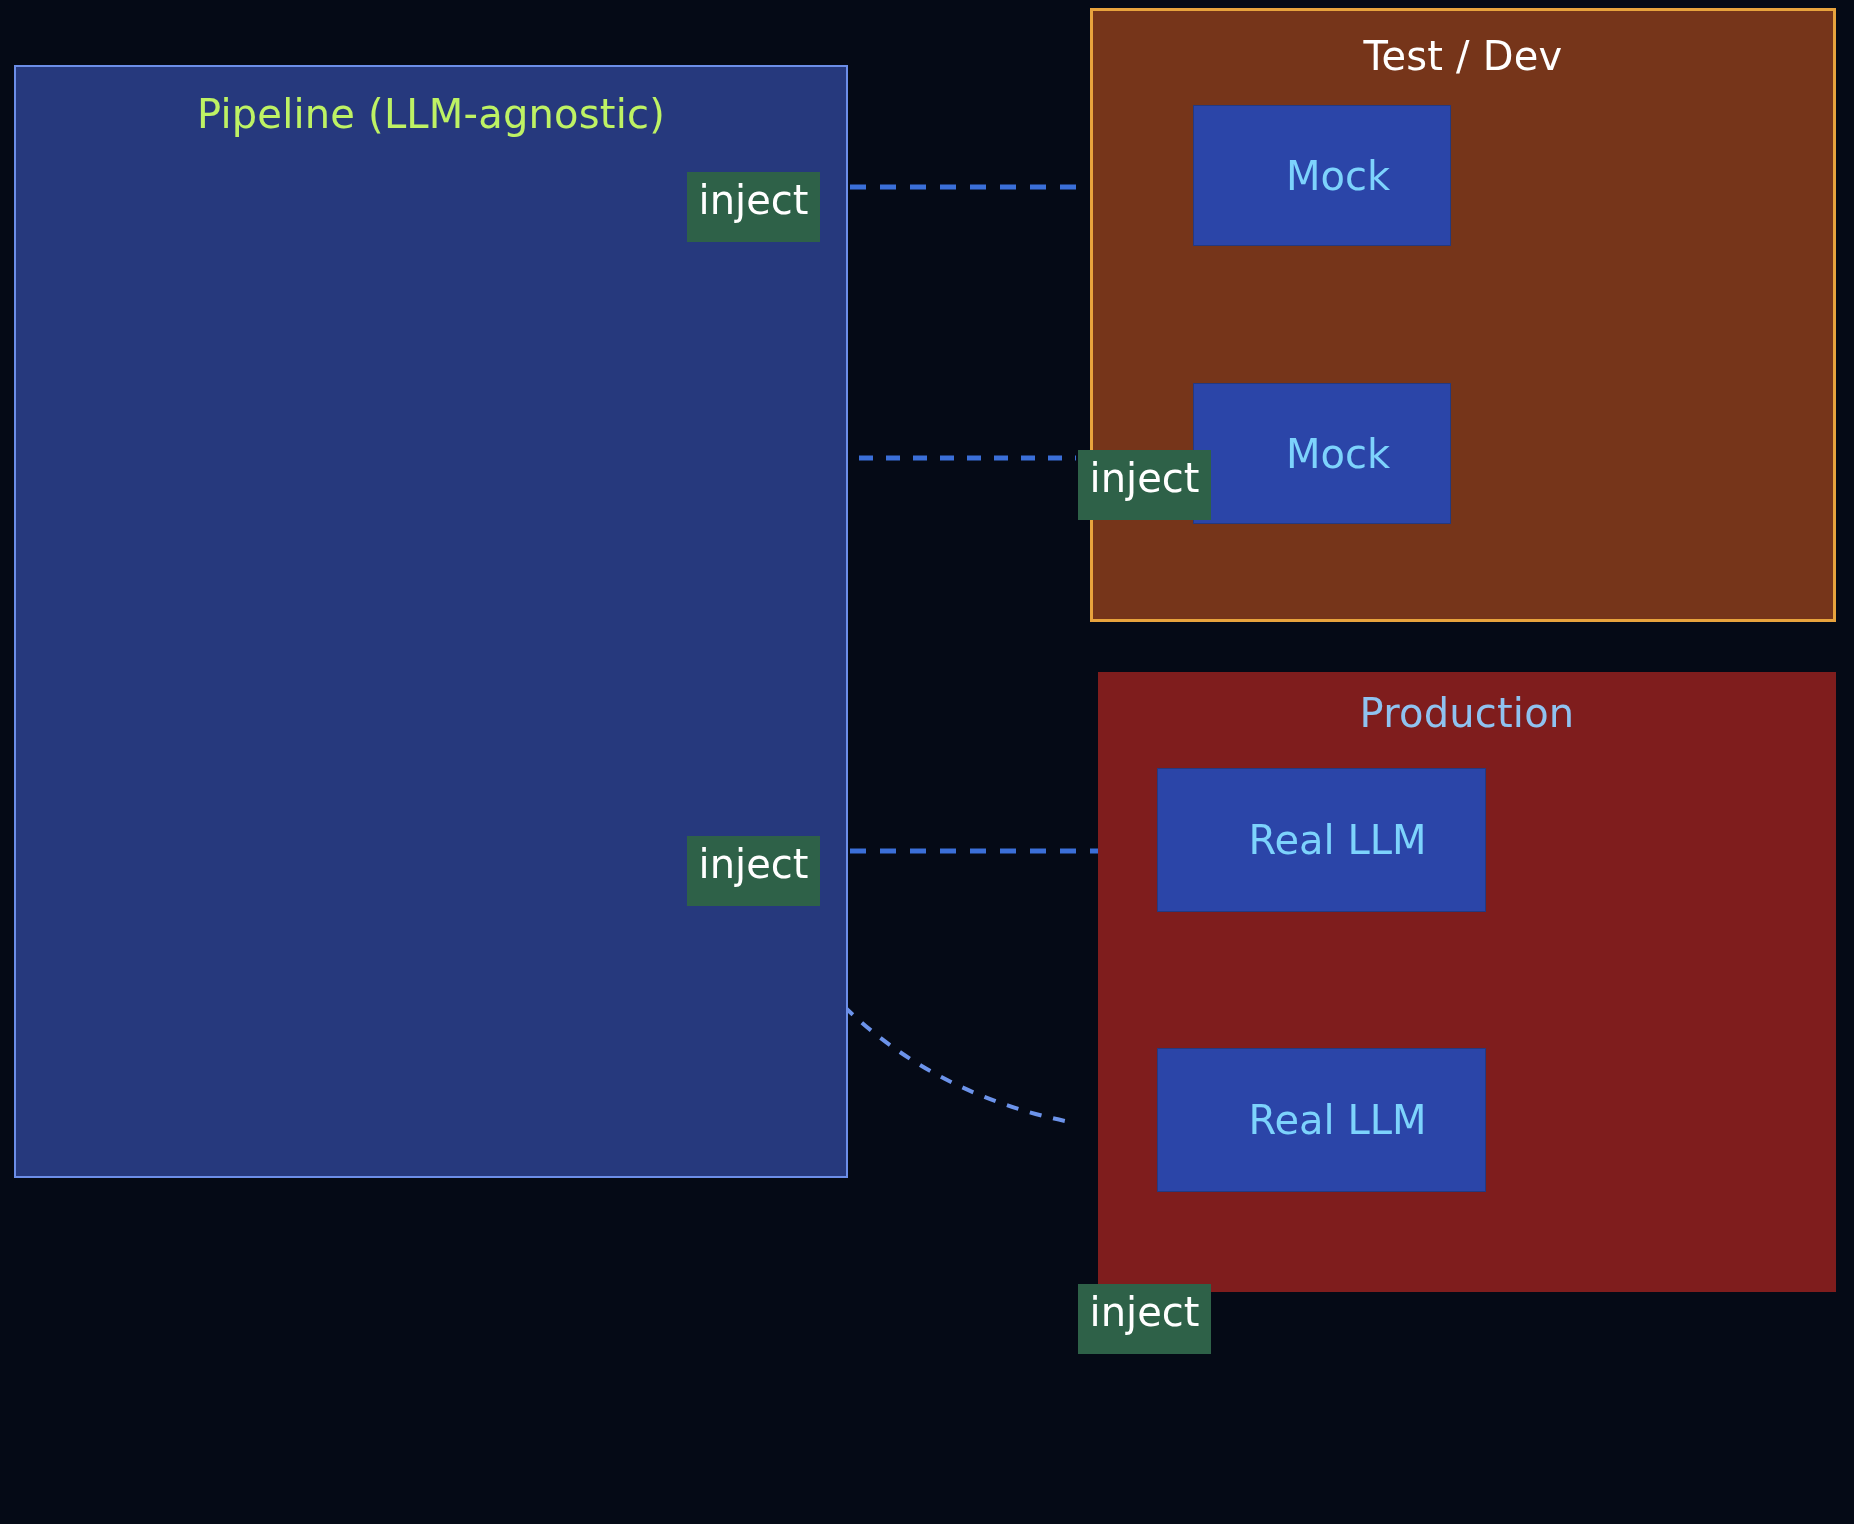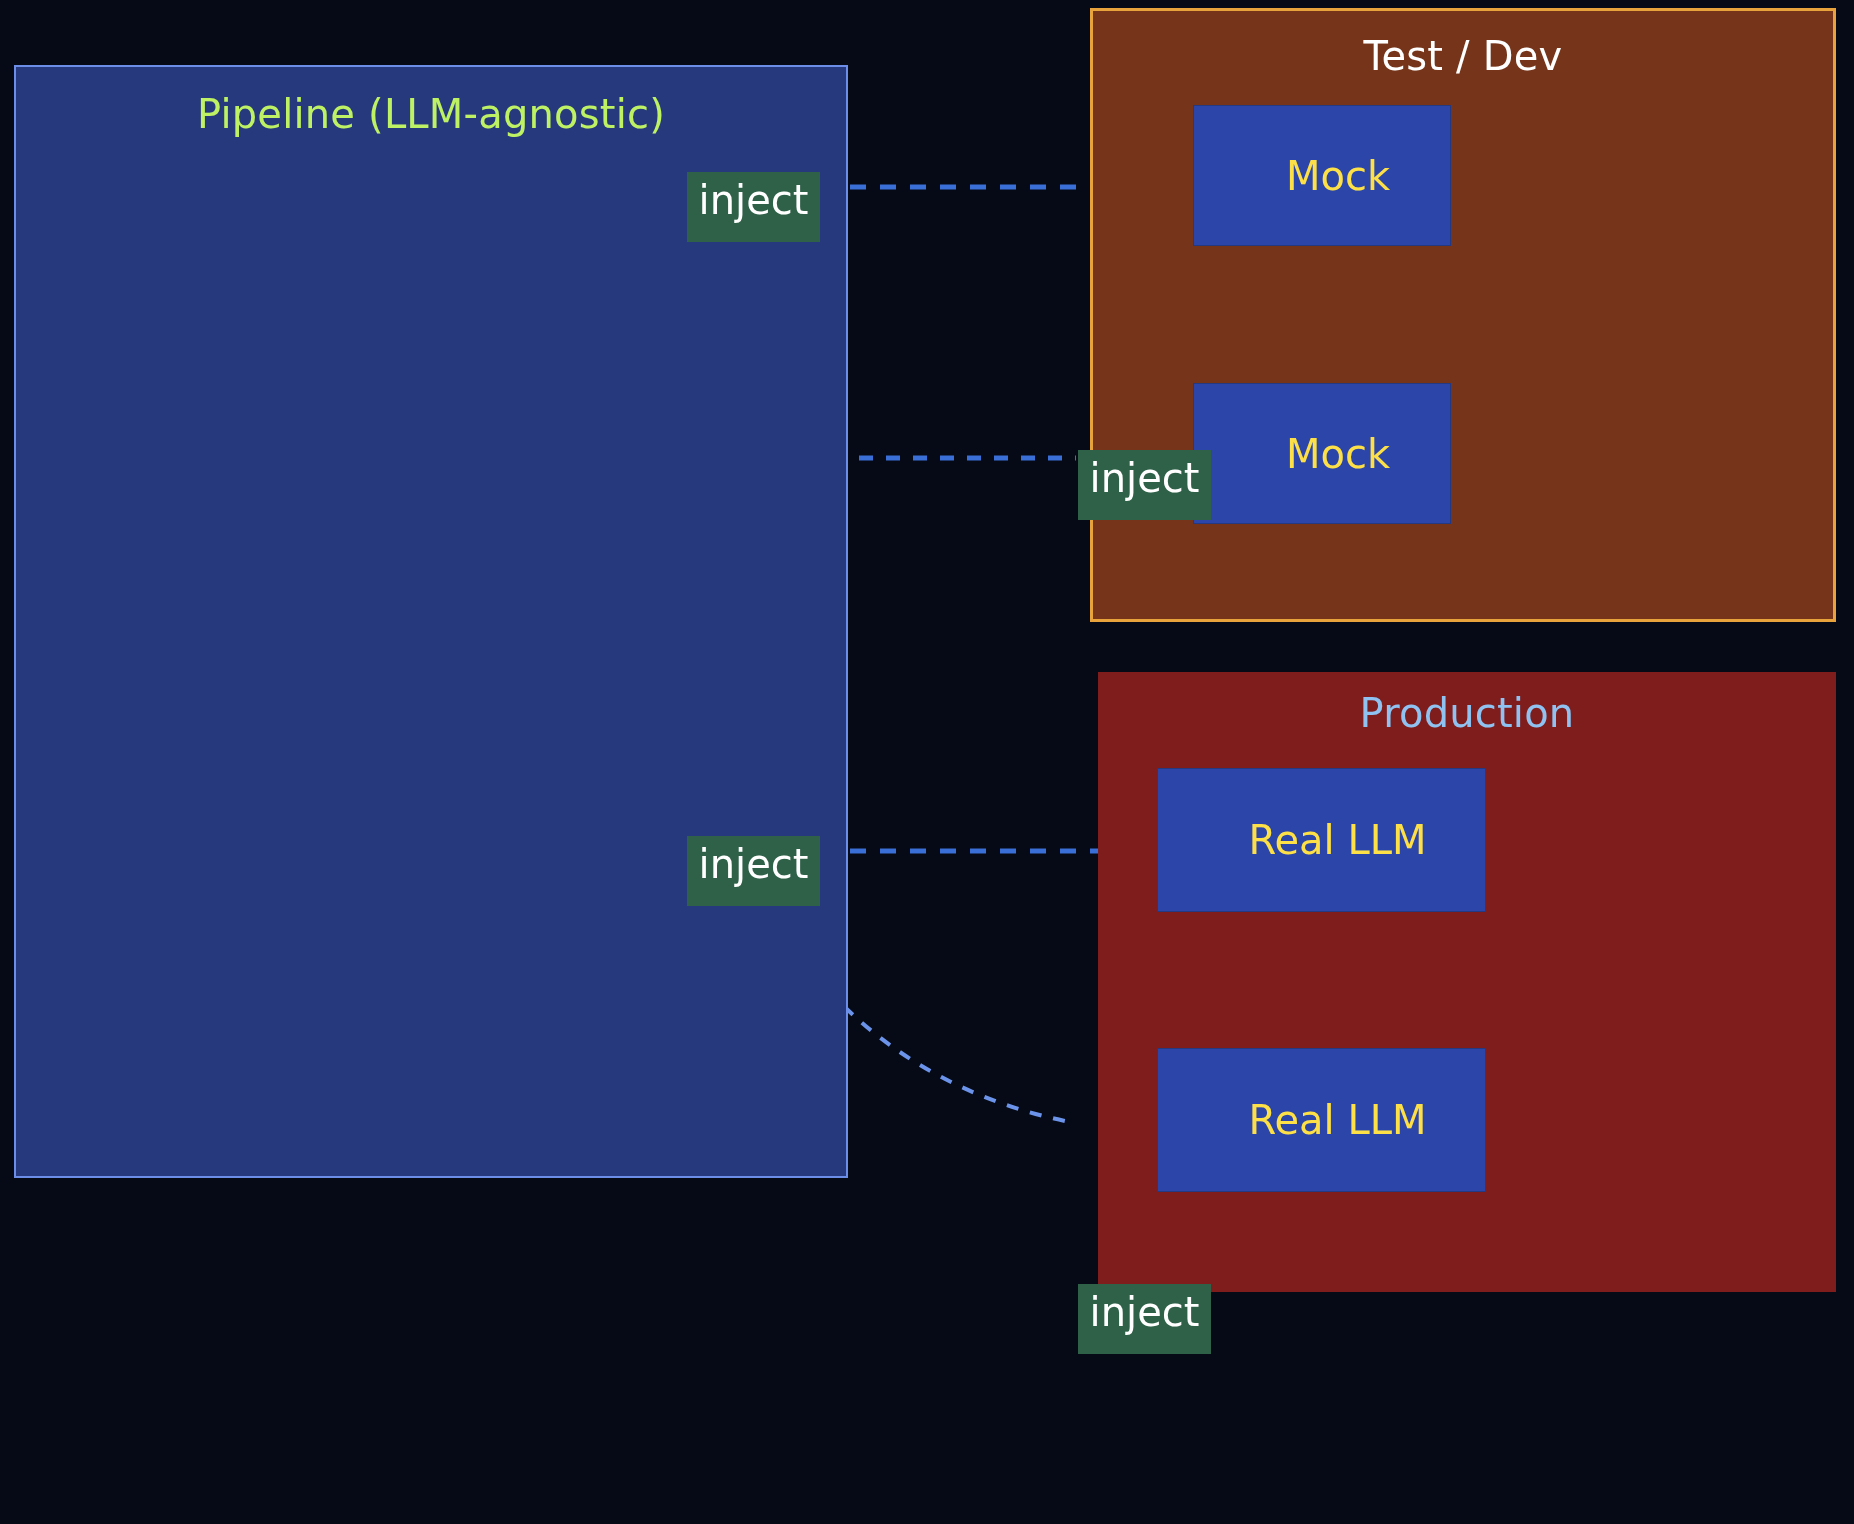--- a/index.html
+++ b/index.html
@@ -58,21 +58,21 @@
   .sg-pipeline .sg-title { top: 24px; color: #bef264; }
   .sg-testdev  .sg-title { top: 16px; color: #ffffff; margin-top: 6px; }
   .sg-production .sg-title { top: 18px; color: #8fc2f0; }
 
   
   .node {
     position: absolute;
     box-sizing: border-box;
     background: #2b45a8;
     border: 1px solid #24397f;
-    color: #fde047;
+    color: #7dd3fc;
     display: flex;
     align-items: center;
     justify-content: center;
     font-size: 40px;
     white-space: nowrap;
     padding-left: 32px;
   }
   .n-step1    { left: 84px;   top: 388px;  width: 284px; height: 135px; }
   .n-step2    { left: 497px;  top: 388px;  width: 279px; height: 135px; }
   .n-mock1    { left: 1193px; top: 105px;  width: 258px; height: 141px; }

